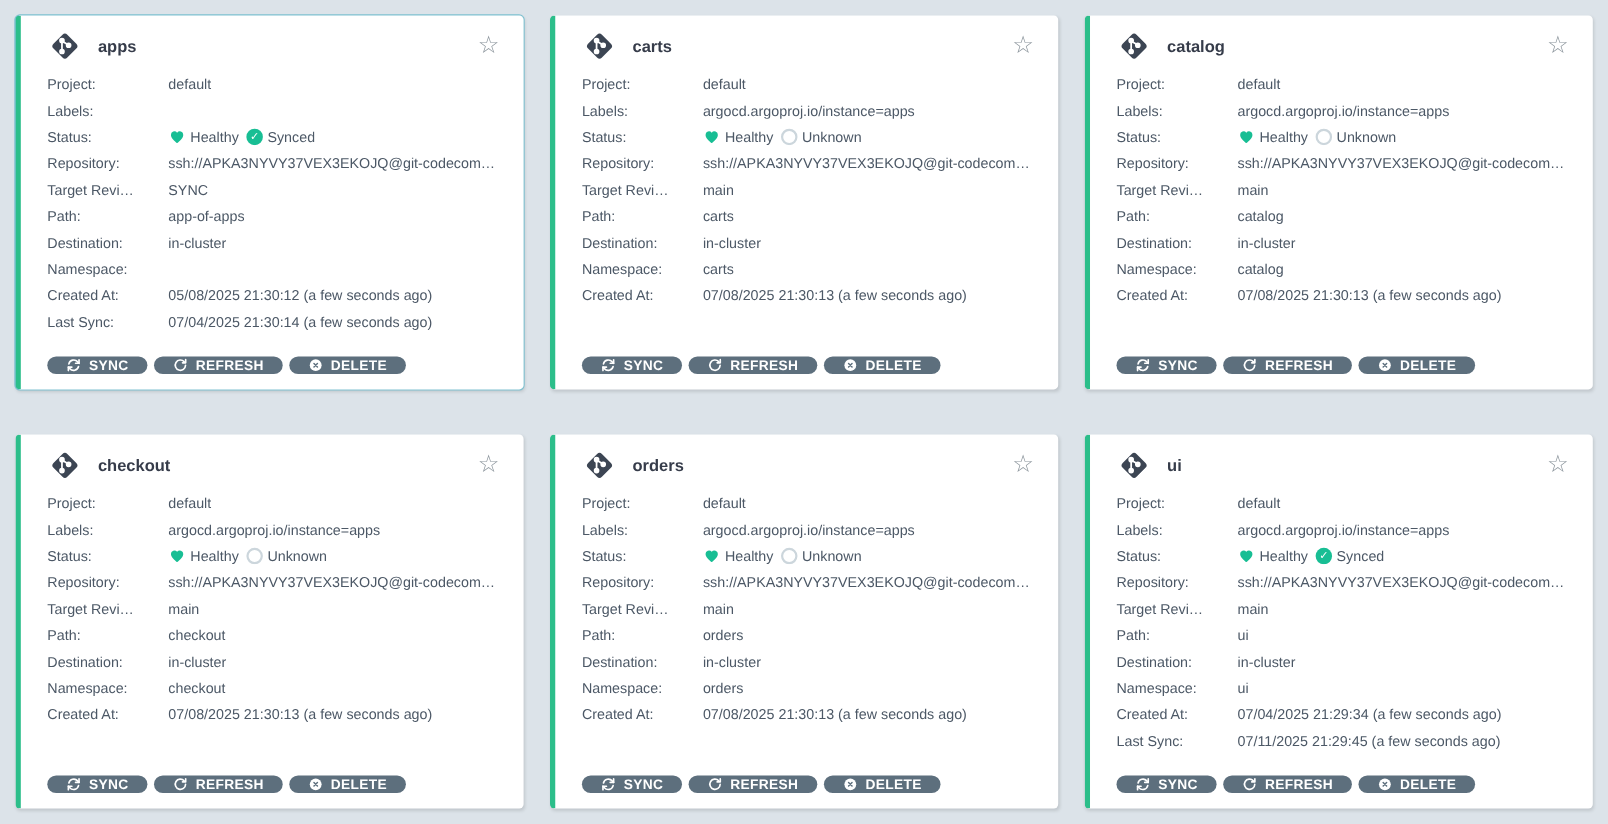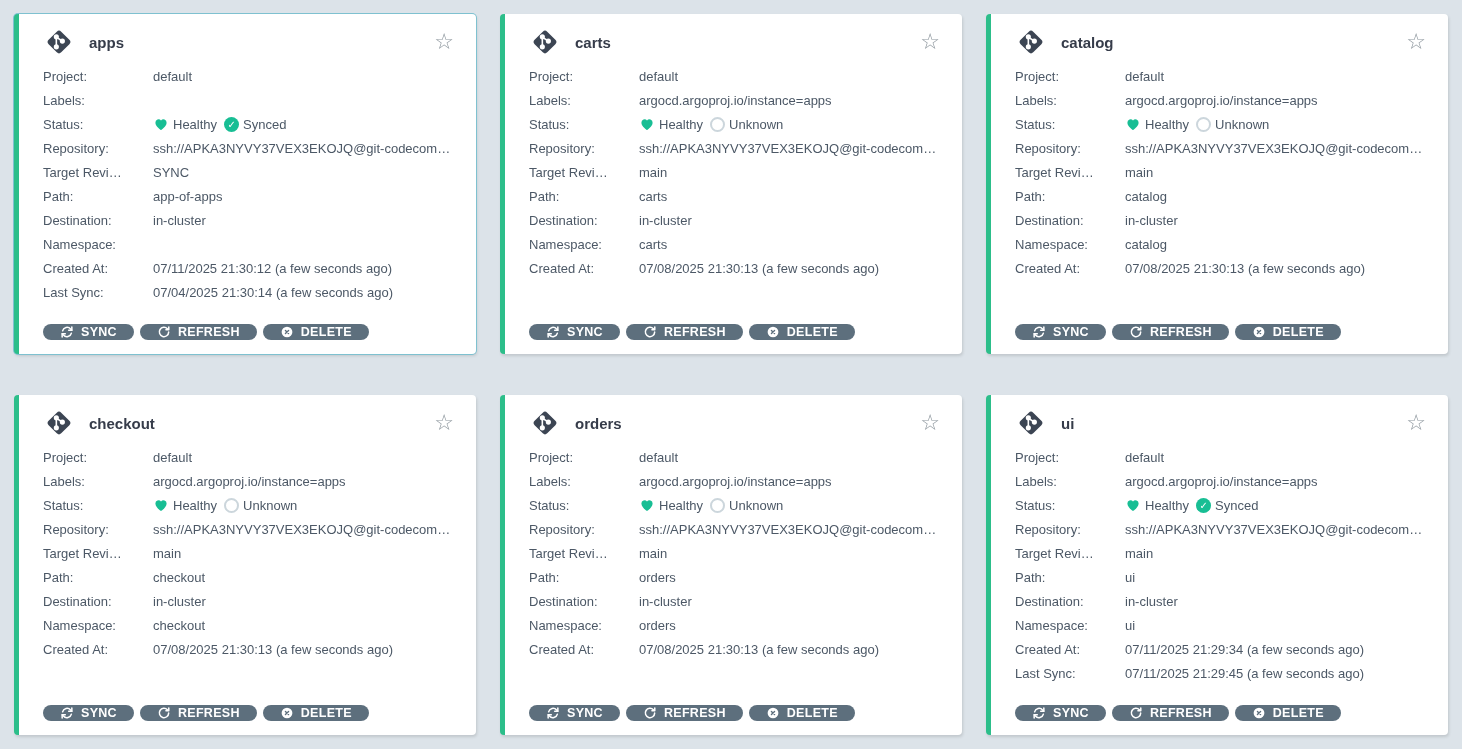--- a/index.html
+++ b/index.html
@@ -136,21 +136,21 @@
     <div class="row">
         <span class="label">Destination:</span>
         <span class="value">in-cluster</span>
       </div>
     <div class="row">
         <span class="label">Namespace:</span>
         <span class="value"></span>
       </div>
     <div class="row">
         <span class="label">Created At:</span>
-        <span class="value">07/11/2025 21:30:12 (a few seconds ago)</span>
+        <span class="value">05/08/2025 21:30:12 (a few seconds ago)</span>
       </div>
     <div class="row">
         <span class="label">Last Sync:</span>
         <span class="value">07/04/2025 21:30:14 (a few seconds ago)</span>
       </div>
     <div class="card-actions">
       <button class="btn">
           <svg viewBox="0 0 24 24">
             <use href="#i-sync"></use>
           </svg>
@@ -505,21 +505,21 @@
     <div class="row">
         <span class="label">Destination:</span>
         <span class="value">in-cluster</span>
       </div>
     <div class="row">
         <span class="label">Namespace:</span>
         <span class="value">ui</span>
       </div>
     <div class="row">
         <span class="label">Created At:</span>
-        <span class="value">07/11/2025 21:29:34 (a few seconds ago)</span>
+        <span class="value">07/04/2025 21:29:34 (a few seconds ago)</span>
       </div>
     <div class="row">
         <span class="label">Last Sync:</span>
         <span class="value">07/11/2025 21:29:45 (a few seconds ago)</span>
       </div>
     <div class="card-actions">
       <button class="btn">
           <svg viewBox="0 0 24 24">
             <use href="#i-sync"></use>
           </svg>

